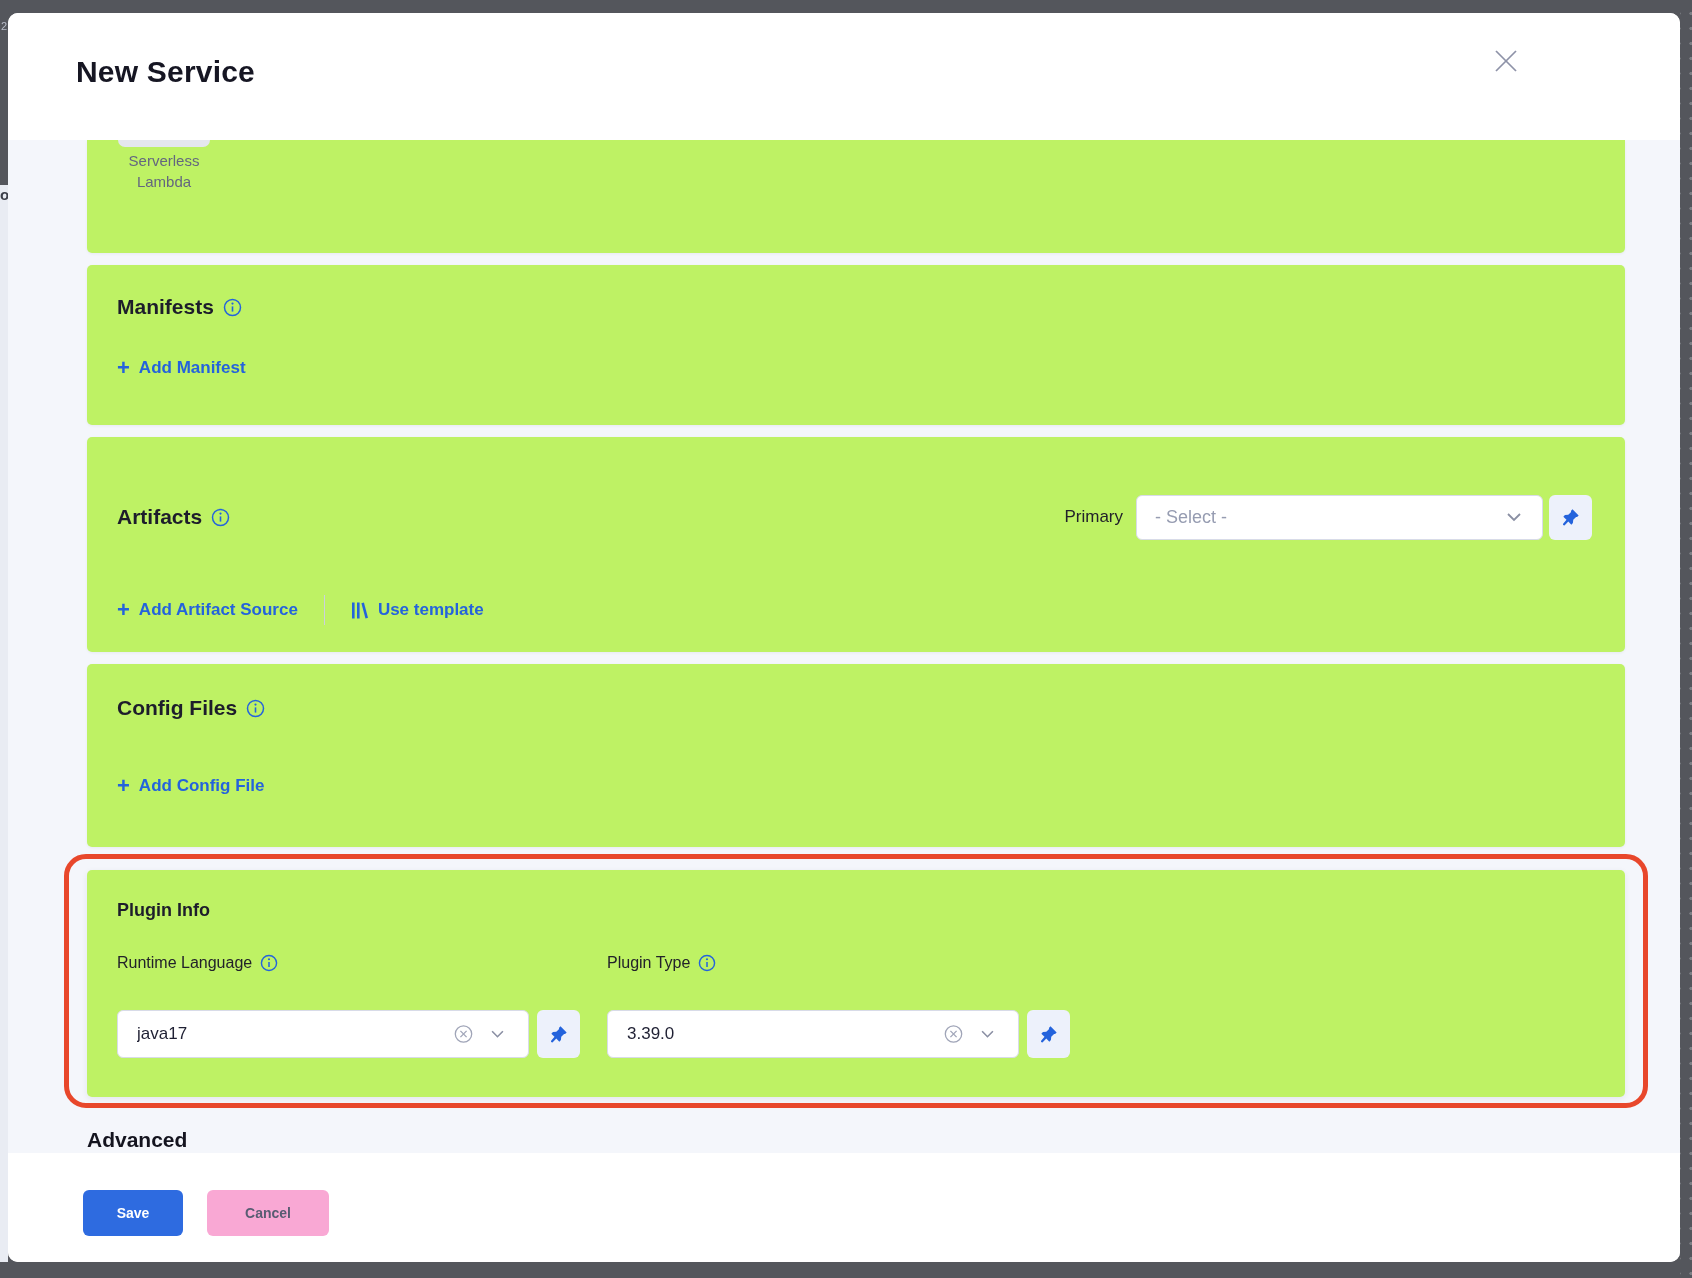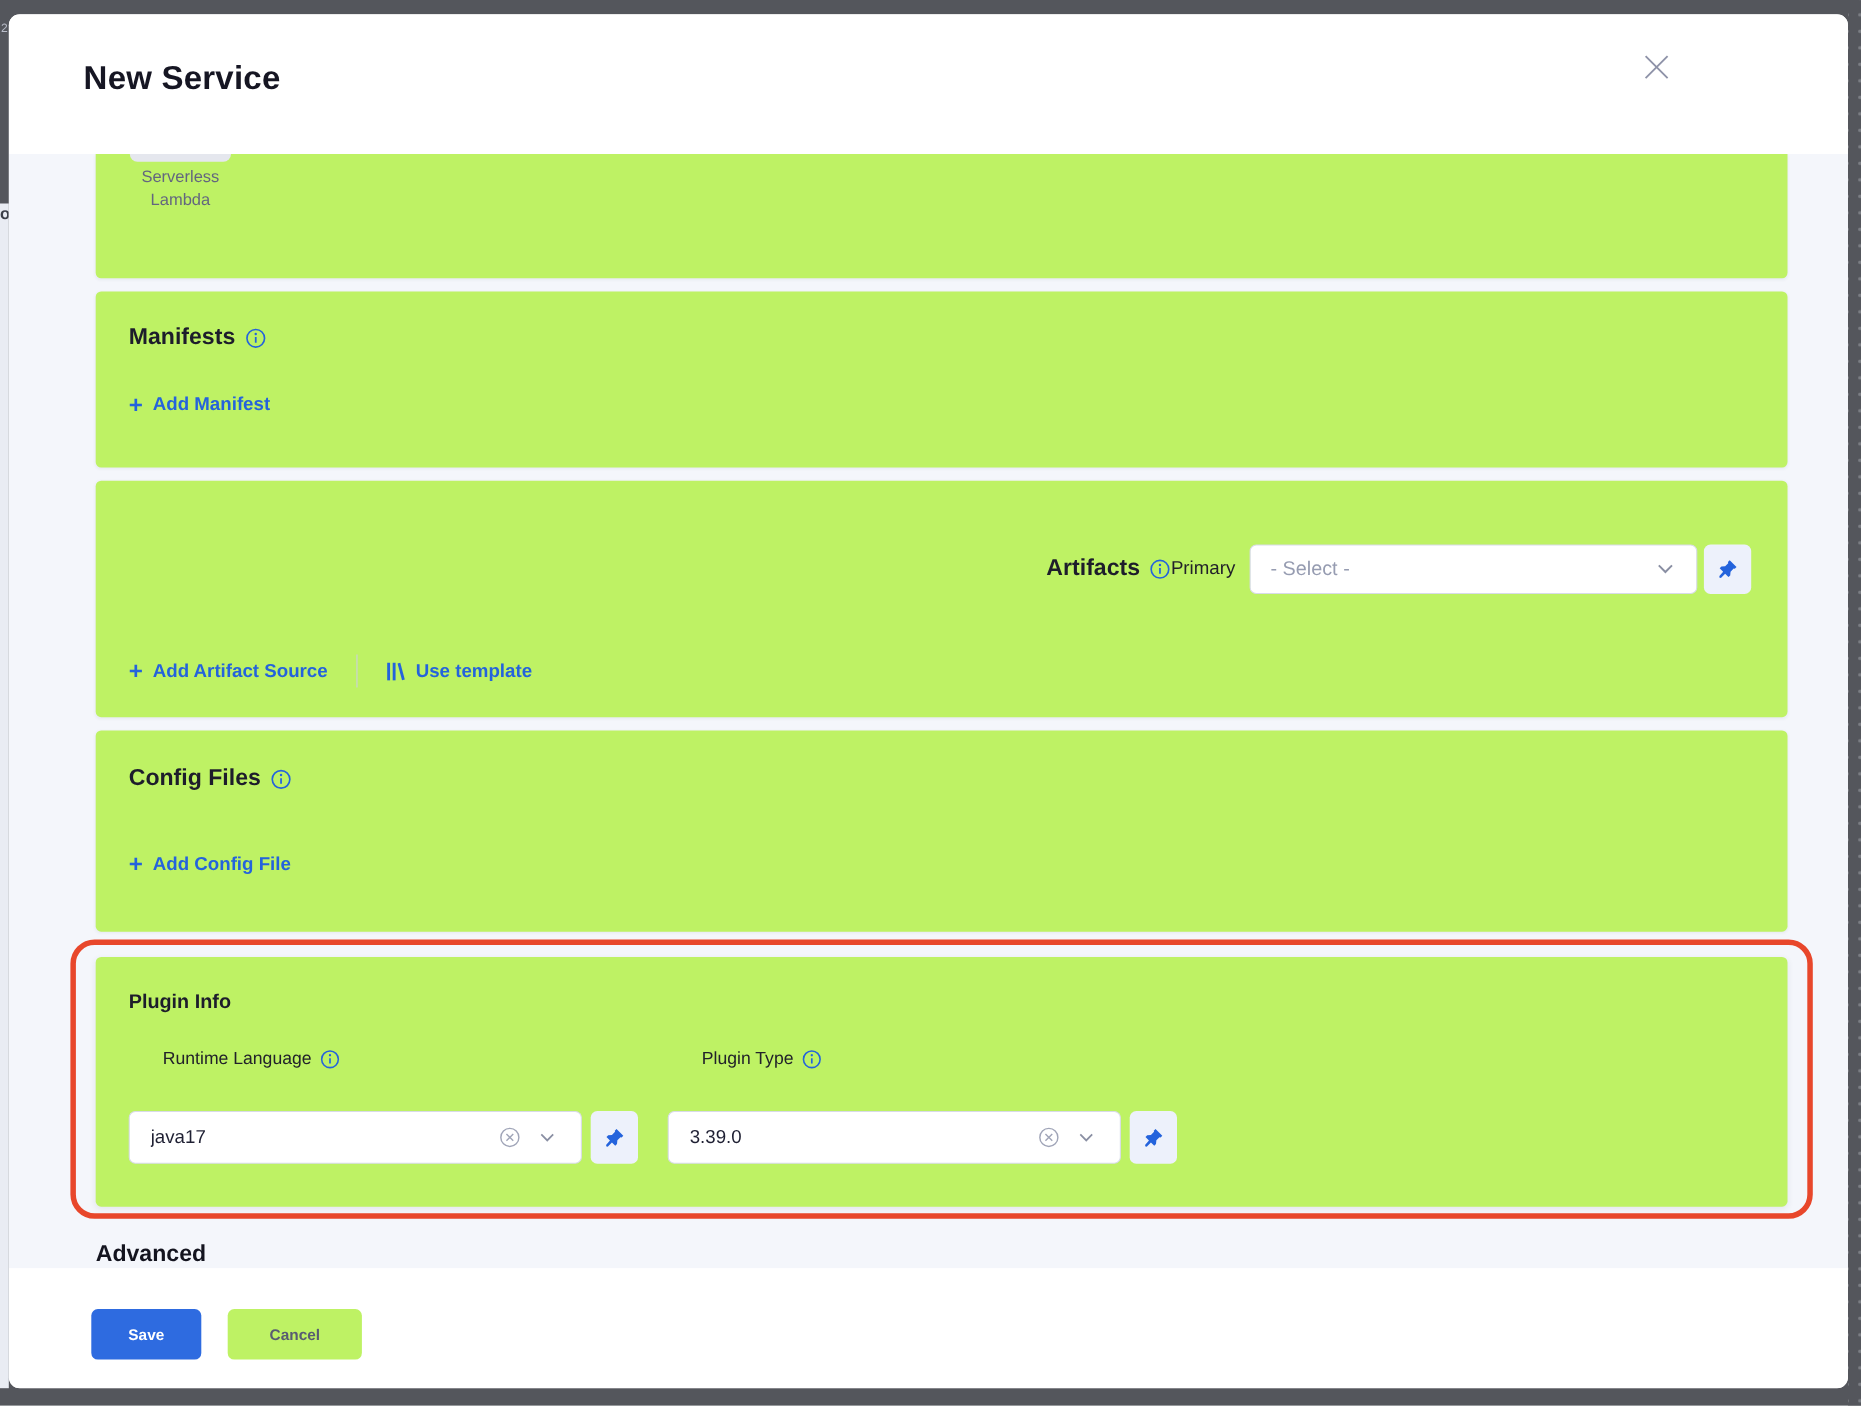--- a/index.html
+++ b/index.html
@@ -41,52 +41,52 @@
   .sec-title-row { position:absolute; left:30px; display:flex; align-items:center; gap:9px; }
   .sec-title { font-size:21px; font-weight:700; color:#1d1d2b; }
   .sub-title { font-size:18px; font-weight:600; color:#1d1d2b; }
 
   .link-row { position:absolute; display:flex; align-items:center; }
   .blue-link { display:flex; align-items:center; gap:9px; color:#2463dc; font-size:17px; font-weight:700; cursor:pointer; }
   .plus-glyph { font-size:22px; font-weight:600; line-height:18px; color:#2463dc; }
   .v-divider { width:1px; height:30px; background:#ccd0dd; margin:0 26px; }
 
   .artifacts-row1 { position:absolute; left:30px; right:33px; top:55px; height:50px;
-    display:flex; align-items:center; justify-content:flex-end; }
+    display:flex; align-items:center; justify-content:space-between; }
   .primary-group { display:flex; align-items:center; gap:13px; }
   .primary-label { font-size:17px; font-weight:500; color:#22222a; }
 
   .select-box { position:relative; height:45px; background:#ffffff; border:1px solid #d8dbe8; border-radius:6px; }
   .select-box .placeholder { position:absolute; left:18px; top:0; line-height:43px; font-size:18px; color:#969cb1; }
   .chev { position:absolute; top:50%; transform:translateY(-50%); }
   .pin-btn { height:45px; width:43px; background:#edf1fb; border:none; border-radius:6px;
     display:flex; align-items:center; justify-content:center; cursor:pointer; }
 
   .field-group { position:absolute; top:84px; }
   .fg1 { left:30px; } .fg2 { left:520px; }
-  .field-label { display:flex; align-items:center; gap:8px; font-size:16px; font-weight:500; color:#22222a;margin-left:31px; }
+  .field-label { display:flex; align-items:center; gap:8px; font-size:16px; font-weight:500; color:#22222a; }
   .field-row { position:absolute; top:56px; left:0; display:flex; align-items:stretch; gap:8px; }
   .combo { position:relative; width:412px; height:48px; }
   .combo input { width:412px; height:48px; border:1px solid #d8dbe8; border-radius:6px;
     padding:0 84px 0 19px; font-size:17px; color:#1f2033; background:#fff;
     font-family:"Liberation Sans","DejaVu Sans",sans-serif; }
   .combo .clear-ic { position:absolute; right:56px; top:50%; transform:translateY(-50%); cursor:pointer; }
   .combo .chev { right:24px; }
   .pin-btn.tall { height:48px; }
 
   .red-annotation { position:absolute; left:56px; top:714px; width:1584px; height:254px;
     border:5px solid #e8472b; border-radius:22px; pointer-events:none; z-index:5; }
 
   .advanced-title { position:absolute; left:79px; top:988px; font-size:21px; font-weight:700; color:#14141f; }
 
   .footer { position:absolute; left:0; top:1140px; width:1672px; height:109px; background:#ffffff; }
   .btn { position:absolute; top:37px; height:46px; border:none; border-radius:6px;
     font-size:14px; font-weight:700; cursor:pointer; font-family:"Liberation Sans","DejaVu Sans",sans-serif; }
   .btn-save { left:75px; width:100px; background:#2e6be0; color:#ffffff; }
-  .btn-cancel { left:199px; width:122px; background:#bef264; color:#585c72; }
+  .btn-cancel { left:199px; width:122px; background:#f9a8d4; color:#585c72; }
 
   svg { display:block; }
 </style>
 </head>
 <body>
 
 <div id="app">
 
   <div class="edge-right-dots"></div>
   <div class="edge-left-light"></div>

